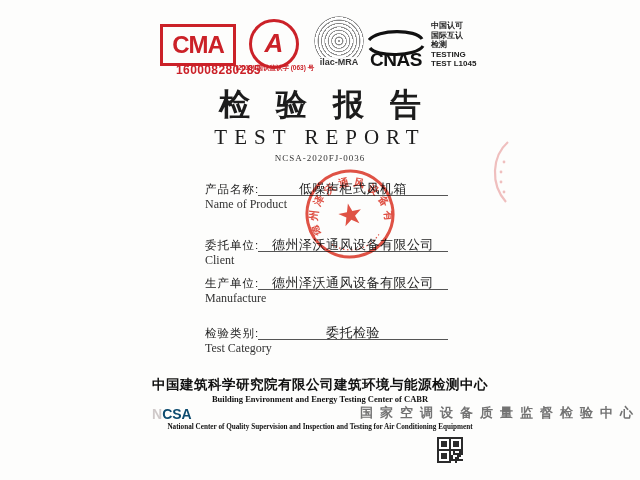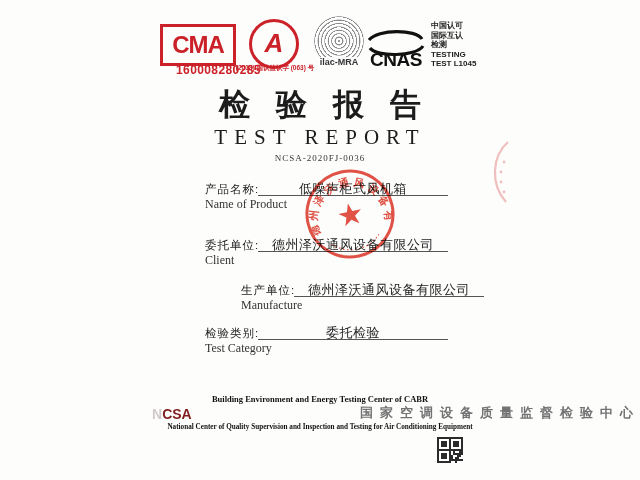--- a/index.html
+++ b/index.html
@@ -37,21 +37,21 @@
               text-align:center;font-size:13px;color:#222;letter-spacing:.5px;}
   
   #stamp{left:304px;top:168px;width:92px;height:92px;transform:rotate(-12deg);opacity:.88;
          mix-blend-mode:multiply;pointer-events:none;}
   #edge-stamp{left:488px;top:140px;width:34px;height:72px;opacity:.55;pointer-events:none;}
   
   #footer-cn{left:0;top:376px;width:640px;text-align:center;font-size:13.5px;font-weight:bold;color:#111;letter-spacing:.5px;}
   #footer-en{left:0;top:394px;width:640px;text-align:center;font-size:8.5px;font-weight:bold;color:#111;
              font-family:"Liberation Serif",serif;}
   #ncsa-wm{left:152px;top:406px;font-size:14px;font-weight:bold;color:#cfc9c9;letter-spacing:0;}
-  #ncsa-wm .pink{color:#7f1d1d;}
+  #ncsa-wm .pink{color:#0c4a6e;}
   #national-cn{left:0;top:404px;width:640px;text-align:right;font-size:13px;font-weight:bold;color:#737373;
                letter-spacing:7px;text-indent:7px;}
   #national-en{left:0;top:423px;width:640px;text-align:center;font-size:7.2px;font-weight:bold;color:#111;
                font-family:"Liberation Serif",serif;}
   #qr{left:437px;top:437px;width:26px;height:26px;display:grid;grid-template-columns:repeat(13,1fr);
       grid-template-rows:repeat(13,1fr);background:#fff;}
   #qr div.on{background:#2b2b2b;}
 </style>
 </head>
 <body>
@@ -95,21 +95,21 @@
   <div class="abs field-row" style="top:180px;">
     <span class="label-cn">产品名称:</span>
     <span class="label-en">Name of Product</span>
     <span class="value-line">低噪声柜式风机箱</span>
   </div>
   <div class="abs field-row" style="top:236px;">
     <span class="label-cn">委托单位:</span>
     <span class="label-en">Client</span>
     <span class="value-line">德州泽沃通风设备有限公司</span>
   </div>
-  <div class="abs field-row" style="top:281px;margin-left:36px;">
+  <div class="abs field-row" style="top:274px;">
     <span class="label-cn">生产单位:</span>
     <span class="label-en">Manufacture</span>
     <span class="value-line">德州泽沃通风设备有限公司</span>
   </div>
   <div class="abs field-row" style="top:324px;">
     <span class="label-cn">检验类别:</span>
     <span class="label-en">Test Category</span>
     <span class="value-line">委托检验</span>
   </div>
 
@@ -128,20 +128,21 @@
   </div>
 
   <svg class="abs" id="edge-stamp" viewBox="0 0 34 72">
     <path d="M 20 2 C 4 16, 2 44, 18 62" fill="none" stroke="#e58d8d" stroke-width="2.2"></path>
     <circle cx="16" cy="22" r="1.4" fill="#e58d8d"></circle>
     <circle cx="13" cy="32" r="1.4" fill="#e58d8d"></circle>
     <circle cx="13" cy="42" r="1.4" fill="#e58d8d"></circle>
     <circle cx="16" cy="52" r="1.4" fill="#e58d8d"></circle>
   </svg>
 
+  <div class="abs" id="footer-cn">中国建筑科学研究院有限公司建筑环境与能源检测中心</div>
   <div class="abs" id="footer-en">Building Environment and Energy Testing Center of CABR</div>
   <div class="abs" id="ncsa-wm"><span>N</span><span class="pink">CSA</span></div>
   <div class="abs" id="national-cn">国家空调设备质量监督检验中心</div>
   <div class="abs" id="national-en">National Center of Quality Supervision and Inspection and Testing for Air Conditioning Equipment</div>
 
   <div class="abs" id="qr">
       <div class="on"></div>
       <div class="on"></div>
       <div class="on"></div>
       <div class="on"></div>

